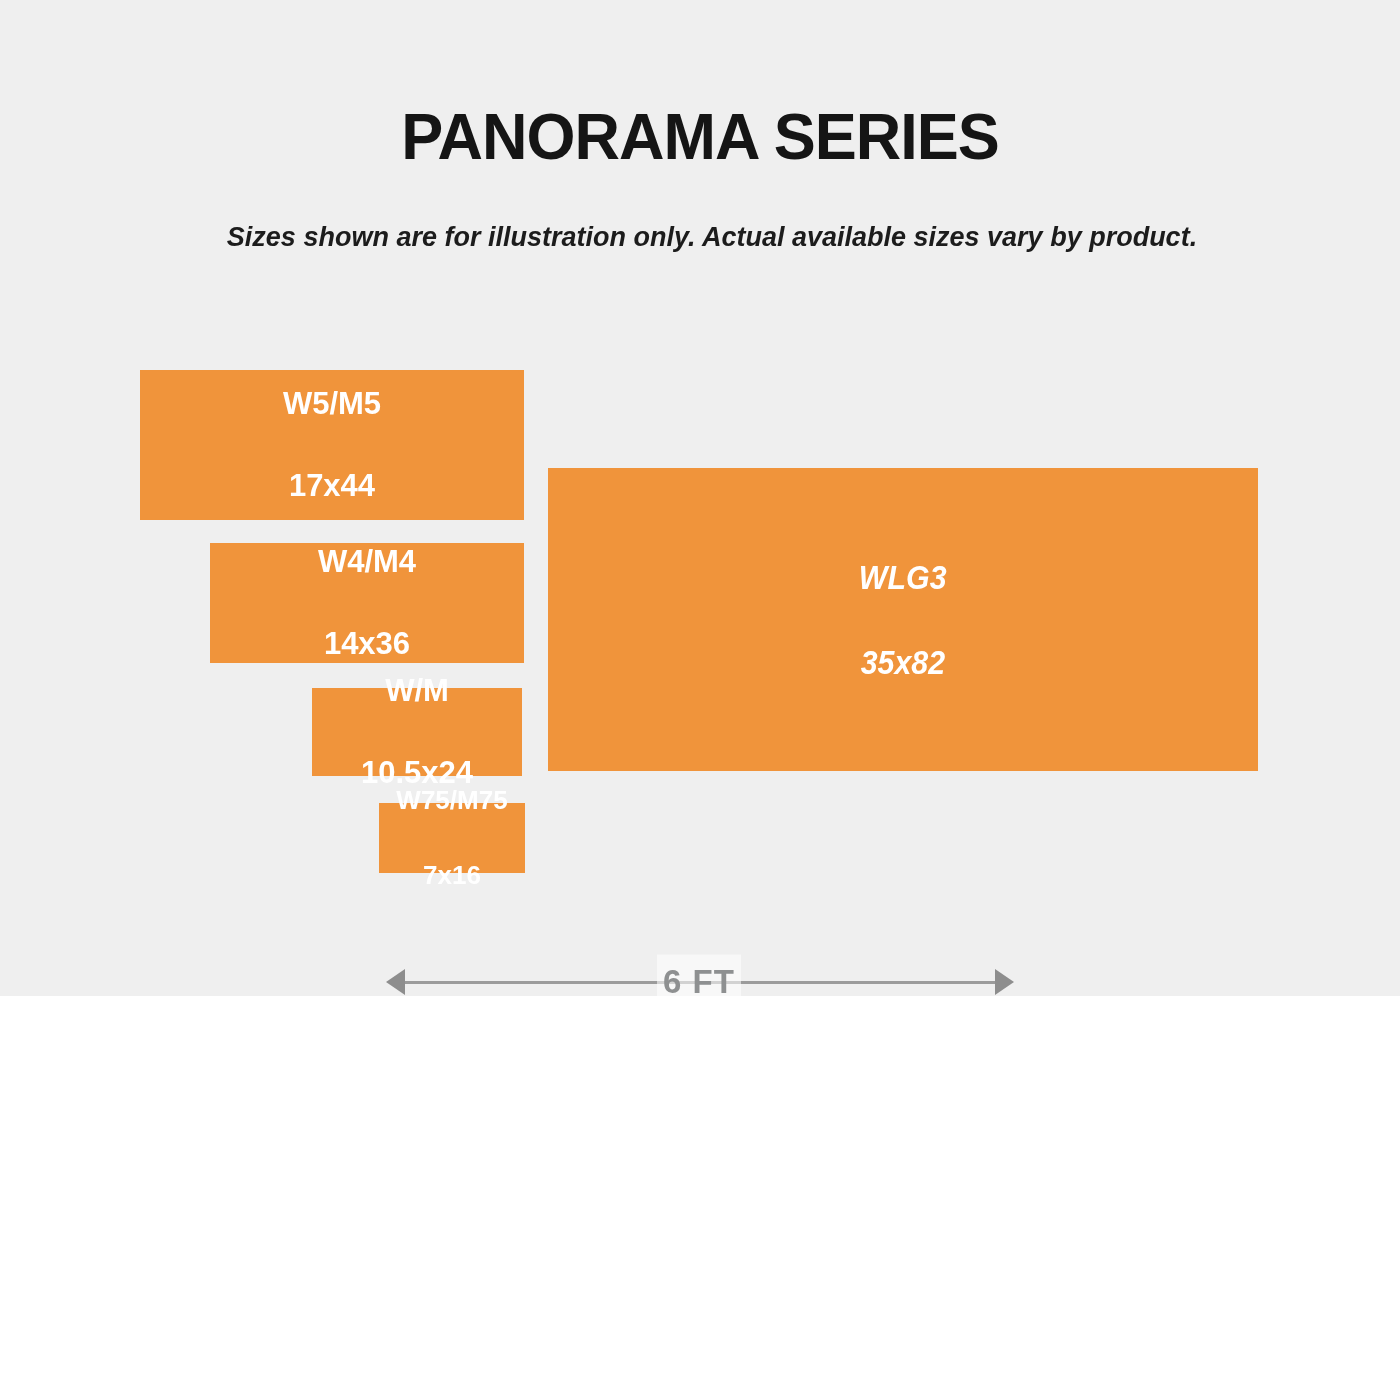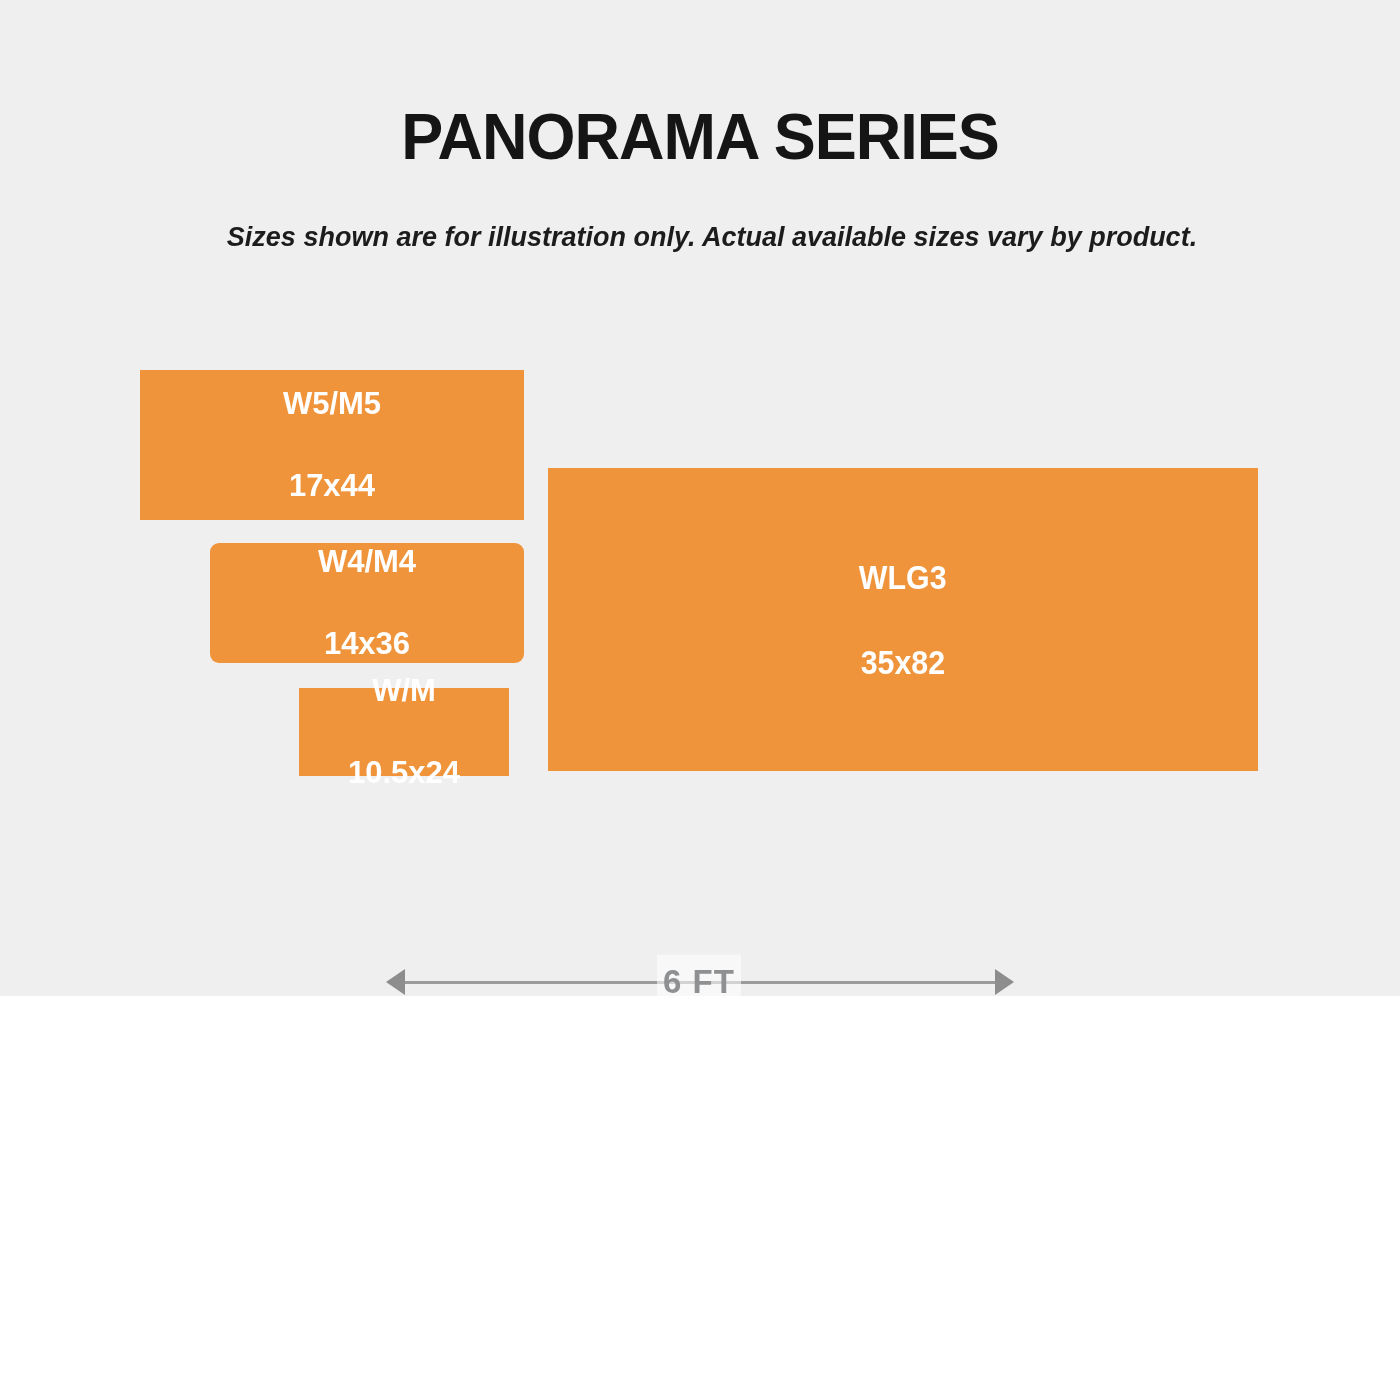--- a/index.html
+++ b/index.html
@@ -23,25 +23,25 @@
   }
 
   
   .size-box{
     position:absolute;background:var(--accent,#f0943b);
     display:flex;flex-direction:column;align-items:center;justify-content:center;
     color:#fff;font-weight:bold;text-align:right;gap:44px;
   }
   .size-box .code,.size-box .dims{line-height:38px;font-size:31px;}
   .box-w5m5 {left:140px;top:370px;width:384px;height:150px;}
-  .box-w4m4 {left:210px;top:543px;width:314px;height:120px;border-radius:9px;}
-  .box-wm   {left:299px;top:688px;width:210px;height:88px;}
+  .box-w4m4 {left:210px;top:543px;width:314px;height:120px;}
+  .box-wm   {left:312px;top:688px;width:210px;height:88px;}
   .box-w75m75{left:379px;top:803px;width:146px;height:70px;}
   .box-w75m75 .code,.box-w75m75 .dims{font-size:26px;line-height:31px;}
-  .box-wlg3 {left:548px;top:468px;width:710px;height:303px;}
+  .box-wlg3 {left:548px;top:468px;width:710px;height:303px;font-style:italic;}
   .box-wlg3 .code,.box-wlg3 .dims{transform:scaleX(.92);font-size:33px;line-height:41px;}
 
   
   .scale-arrow{position:absolute;left:386px;top:969px;width:628px;height:28px;}
   .scale-arrow .line{
     position:absolute;left:12px;right:12px;top:12px;height:3px;background:#9b9b9b;
   }
   .scale-arrow .head{position:absolute;top:0;width:0;height:0;
     border-top:13px solid transparent;border-bottom:13px solid transparent;}
   .scale-arrow .head.left{left:0;border-right:19px solid #8d8d8d;}
@@ -83,20 +83,24 @@
     <div class="code">W5/M5</div>
     <div class="dims">17x44</div>
   </div>
   <div class="size-box box-w4m4">
     <div class="code">W4/M4</div>
     <div class="dims">14x36</div>
   </div>
   <div class="size-box box-wm">
     <div class="code">W/M</div>
     <div class="dims">10.5x24</div>
+  </div>
+  <div class="size-box box-w75m75">
+    <div class="code">W75/M75</div>
+    <div class="dims">7x16</div>
   </div>
   <div class="size-box box-wlg3">
     <div class="code">WLG3</div>
     <div class="dims">35x82</div>
   </div>
 
   <div class="floor"></div>
 
   <svg class="sofa-svg" width="880" height="400" viewBox="260 1000 880 400">
     <defs>

